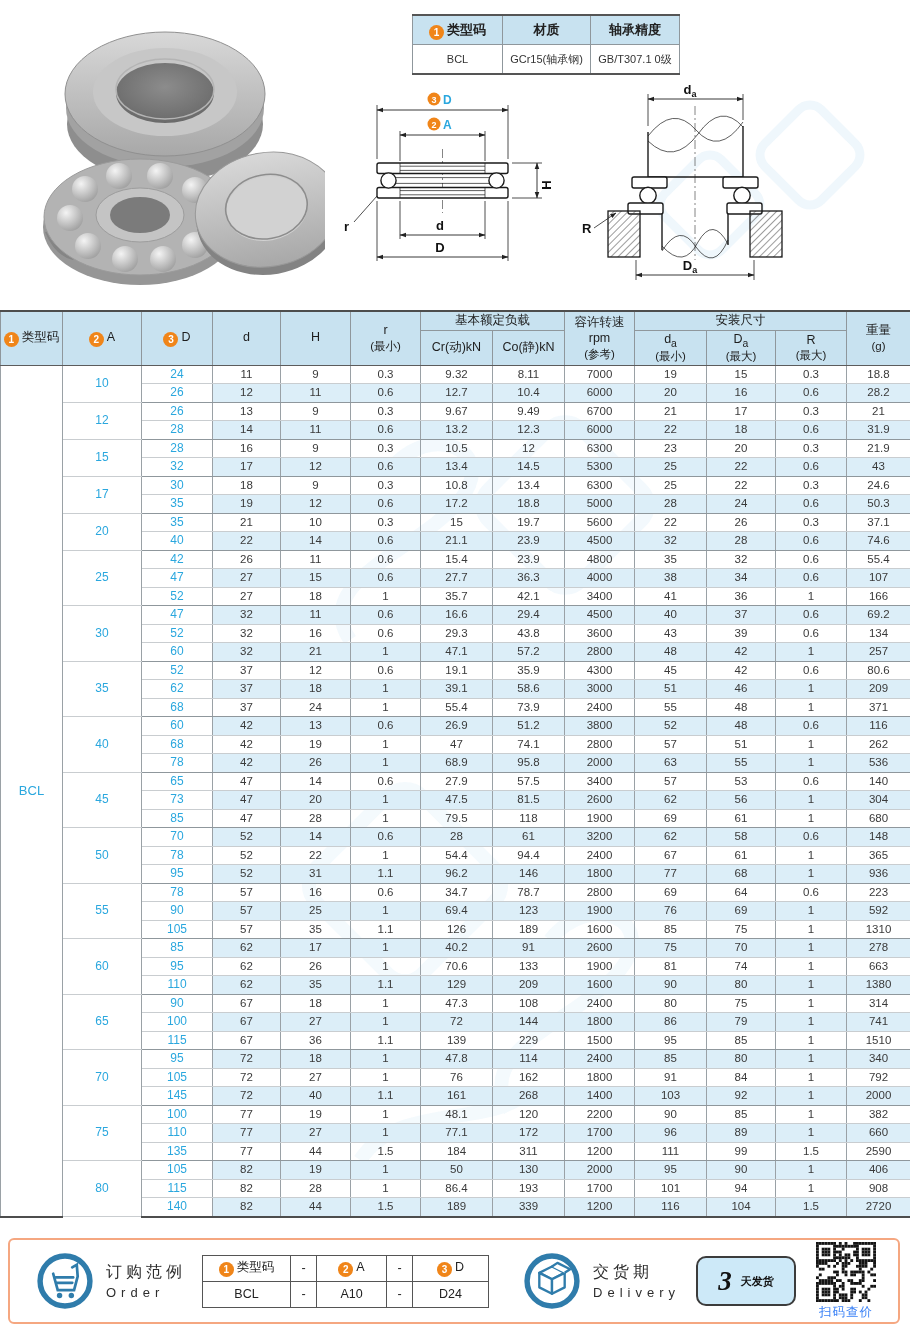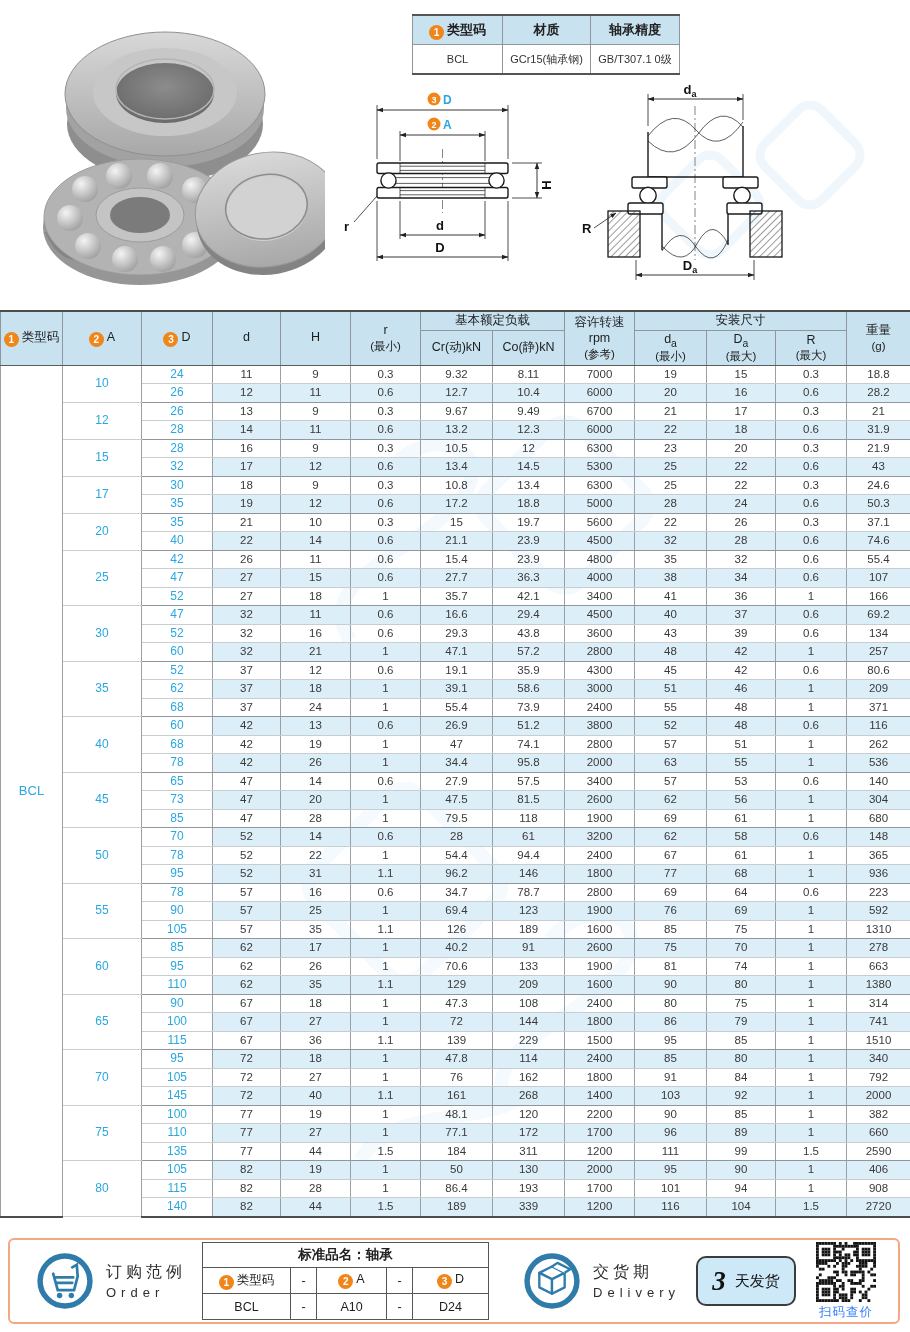--- a/index.html
+++ b/index.html
@@ -56,21 +56,21 @@
   .block-title{display:flex;flex-direction:column;justify-content:center;margin-left:12px;}
   .block-title-cn{font-size:16px;letter-spacing:4px;color:#2d2d2d;}
   .block-title-en{font-size:13px;letter-spacing:5px;color:#2d2d2d;margin-top:2px;}
   .order-table{border-collapse:collapse;margin-left:16px;border:1.5px solid #444;}
   .order-table th,.order-table td{border:1px solid #555;text-align:center;font-size:12.5px;color:#222;padding:0;}
   .order-table .ot-title{font-weight:bold;font-size:13.5px;height:24px;}
   .order-table td,.order-table .ot-hdr{height:25px;}
   .day-box{width:96px;height:46px;background:var(--day-bg,#cde9f8);border:2px solid #3c3c3c;border-radius:10px;
            display:flex;align-items:center;justify-content:center;gap:9px;margin-left:16px;}
   .day-num{font-size:27px;font-style:italic;font-weight:bold;font-family:"Liberation Serif",serif;color:#111;}
-  .day-label{font-size:15px;font-weight:normal;color:#111;}
+  .day-label{font-size:11px;font-weight:bold;color:#111;}
   .qr-block{display:flex;flex-direction:column;align-items:center;margin:0 22px 0 20px;}
   .qr-caption{font-size:12.5px;color:#3b82f6;margin-top:2px;letter-spacing:1px;}
 </style>
 </head>
 <body>
 
 <div class="page">
 
   <svg class="watermark" style="left:640px;top:95px;" width="240" height="200" viewBox="0 0 240 200">
     <g fill="none" stroke="#cfe6f5" stroke-width="9" opacity=".6">
@@ -605,21 +605,21 @@
           <td>57</td>
           <td>51</td>
           <td>1</td>
           <td>262</td>
         </tr>
         <tr>
           <td class="d-outer-cell group-end">78</td>
           <td class="stripe group-end">42</td>
           <td class="stripe group-end">26</td>
           <td class="stripe group-end">1</td>
-          <td class="stripe group-end">34.4</td>
+          <td class="stripe group-end">68.9</td>
           <td class="stripe group-end">95.8</td>
           <td class="stripe group-end">2000</td>
           <td class="stripe group-end">63</td>
           <td class="stripe group-end">55</td>
           <td class="stripe group-end">1</td>
           <td class="stripe group-end">536</td>
         </tr>
         <tr>
           <td rowspan="3" class="a-cell">45</td>
           <td class="d-outer-cell">65</td>
@@ -960,23 +960,20 @@
     </div>
     <table class="order-table">
       <colgroup>
           <col style="width:88px">
           <col style="width:26px">
           <col style="width:70px">
           <col style="width:26px">
           <col style="width:76px">
         </colgroup>
       <tbody>
-          <tr>
-            <th class="ot-title" colspan="5">标准品名：轴承</th>
-          </tr>
       <tr>
         <td class="ot-hdr"><span class="cnum">1</span><span>类型码</span></td>
         <td class="ot-hdr">-</td>
         <td class="ot-hdr"><span class="cnum">2</span><span>A</span></td>
         <td class="ot-hdr">-</td>
         <td class="ot-hdr"><span class="cnum">3</span><span>D</span></td>
       </tr>
       <tr>
         <td class="blue">BCL</td>
         <td class="blue">-</td>

